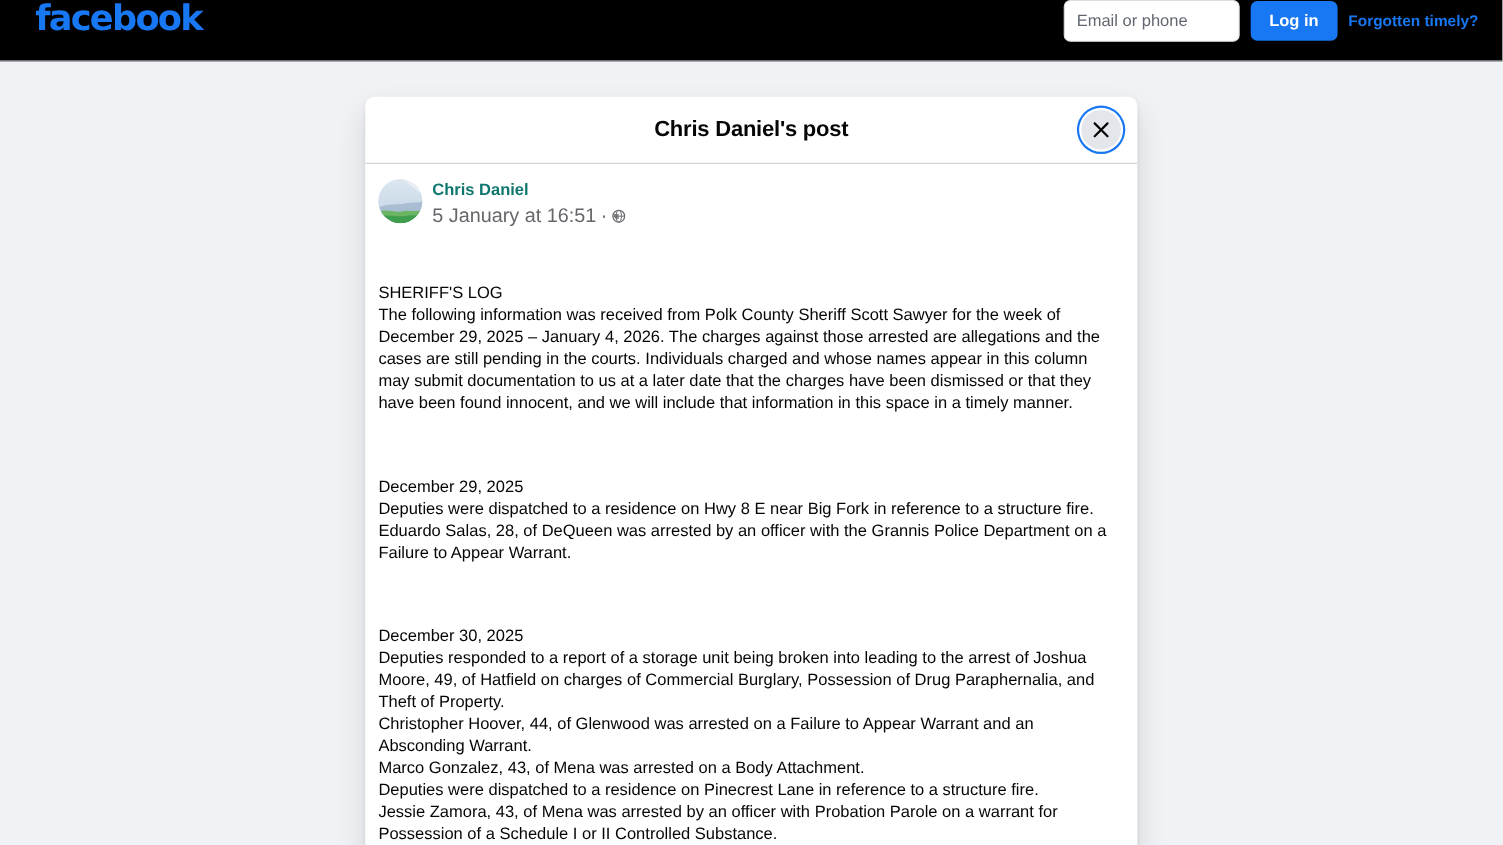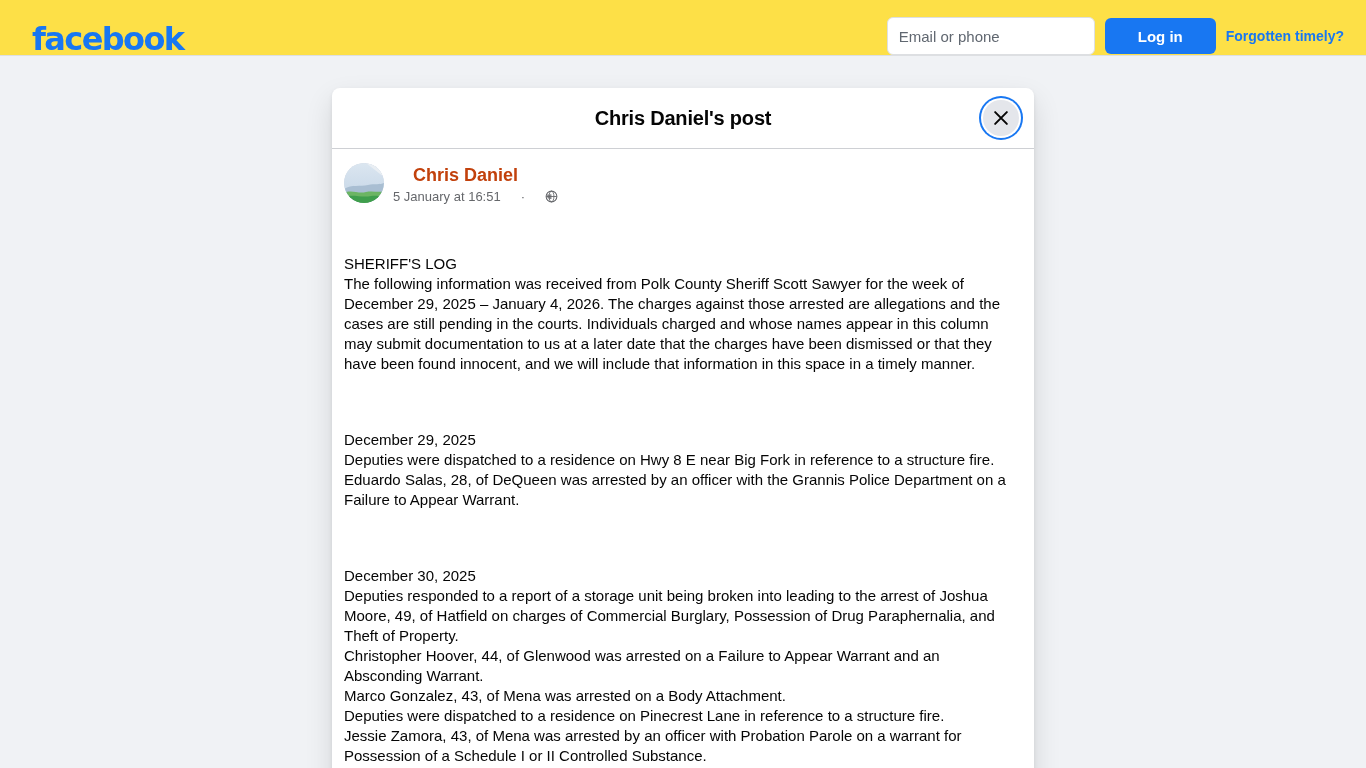--- a/index.html
+++ b/index.html
@@ -10,58 +10,58 @@
     overflow: hidden;
     background: #f0f2f5;
     font-family: "Liberation Sans", sans-serif;
   }
 
   
   .topbar {
     position: relative;
     width: 1366px;
     height: 56px;
-    background: #fde047;
+    background: #000000;
     border-bottom: 1px solid #dddfe2;
     display: flex;
-    align-items: flex-end;
+    align-items: flex-start;
   }
   .fb-logo {
     margin-left: 32px;
     color: #1877f2;
     font-size: 32px;
     font-weight: bold;
     letter-spacing: -1.6px;
     line-height: 1;
     font-family: "DejaVu Sans", sans-serif;
     user-select: none;
   }
   .login-area {
     margin-left: auto;
     display: flex;
     align-items: center;
     gap: 10px;
     padding-right: 22px;
   }
   .login-input {
-    width: 208px;
+    width: 160px;
     height: 38px;
     border: 1px solid #dddfe2;
     border-radius: 6px;
     padding: 0 11px;
     font-size: 15px;
     color: #1c1e21;
     background: #ffffff;
     font-family: "Liberation Sans", sans-serif;
     outline: none;
   }
   .login-input::placeholder { color: #606770; opacity: 1; }
   .login-btn {
     height: 36px;
-    padding: 0 33px;
+    padding: 0 17px;
     background: #1877f2;
     color: #ffffff;
     border: none;
     border-radius: 6px;
     font-size: 15px;
     font-weight: bold;
     cursor: pointer;
     font-family: "Liberation Sans", sans-serif;
   }
   .forgot-link {
@@ -146,32 +146,31 @@
     border-radius: 50%;
     overflow: hidden;
     flex: 0 0 40px;
     background: #cfd8e3;
     position: relative;
     cursor: pointer;
   }
   .avatar svg { display: block; }
   .author-meta { display: flex; flex-direction: column; justify-content: center; padding-top: 1px;}
   .author-name {
+    font-size: 15px;
+    font-weight: bold;
+    color: #0f766e;
+    line-height: 1.25;
+    cursor: pointer;
+  }
+  .post-meta {
+    display: flex;
+    align-items: center;
+    gap: 4px;
     font-size: 18px;
-    font-weight: bold;
-    color: #c2410c;
-    line-height: 1.25;
-    cursor: pointer;
-    margin-left: 20px;
-  }
-  .post-meta {
-    display: flex;
-    align-items: center;
-    gap: 20px;
-    font-size: 13px;
     color: #65676b;
     line-height: 1.4;
     margin-top: 1px;
   }
   .post-time { cursor: pointer; }
   .meta-dot { color: #65676b; }
   .globe-icon { display: inline-flex; align-items: center; }
 
   
   .post-text {

